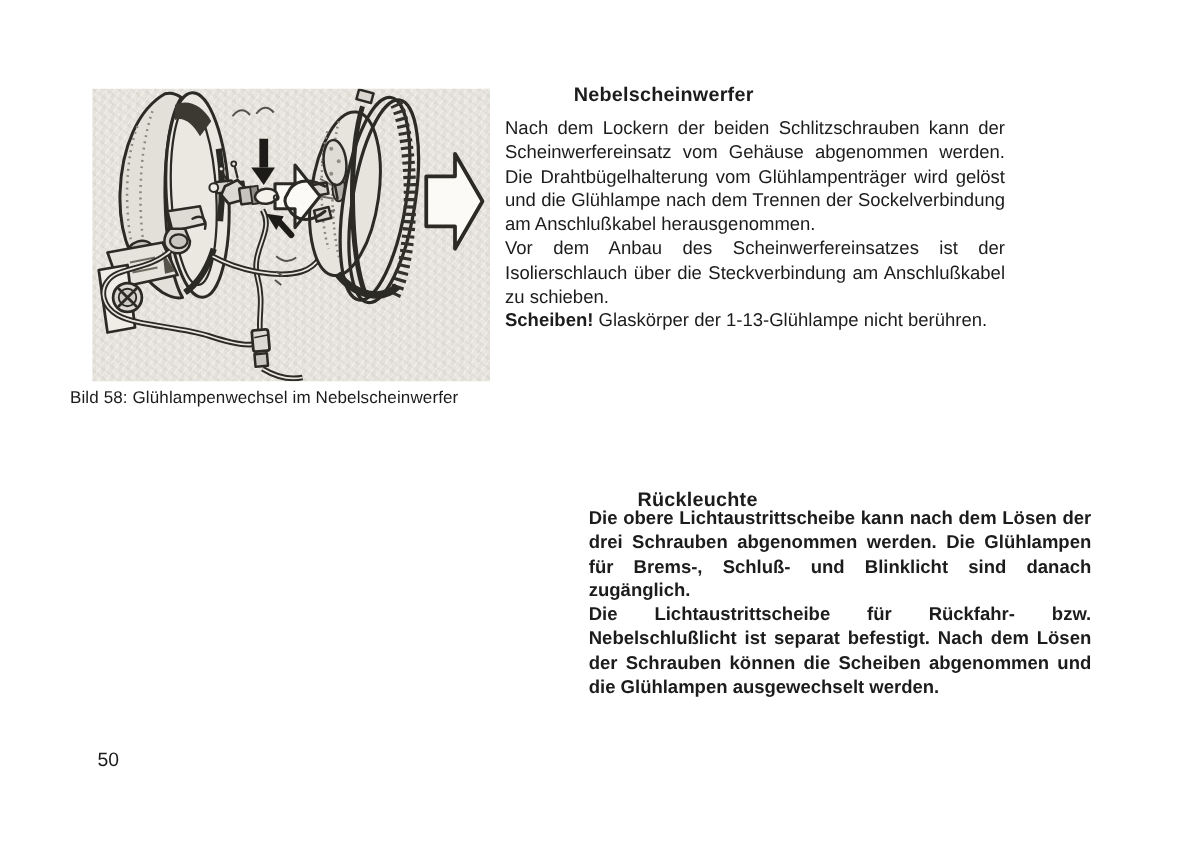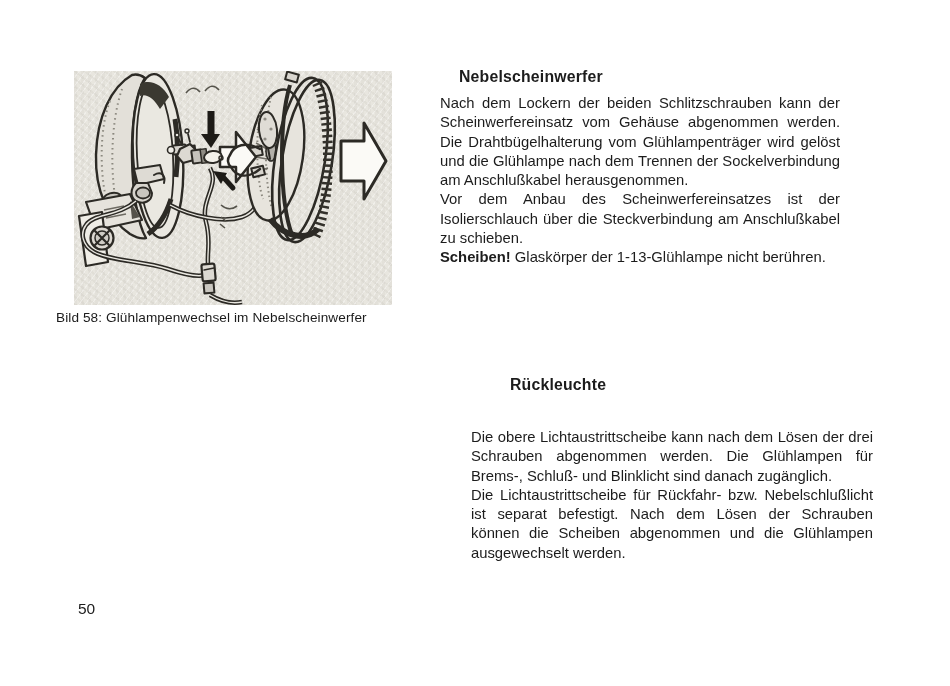--- a/index.html
+++ b/index.html
@@ -18,23 +18,23 @@
   }
   .figure svg { display:block; width:318px; height:234px; }
   .caption {
     position:absolute; left:56px; top:310px; font-size:13.6px; letter-spacing:0.1px;
   }
   
   .sec-heading { position:absolute; font-size:15.8px; font-weight:bold; letter-spacing:0.2px;margin-left:39px; }
   .sec-body { position:absolute; font-size:14.8px; line-height:19.3px; }
   .sec-body p { margin:0; text-align:justify; hyphens:auto; -webkit-hyphens:auto; }
   .h1 { left:420px; top:68px; }
-  .b1 { left:440px; top:94px;  width:400px; }
-  .h2 { left:471px; top:376px; }
-  .b2 { left:471px; top:428px; width:402px; }
+  .b1 { left:404px; top:94px;  width:400px; }
+  .h2 { left:471px; top:392px; }
+  .b2 { left:471px; top:406px; width:402px;font-weight:bold; }
   .page-number { position:absolute; left:78px; top:600px; font-size:15.5px; }
   
   svg .ln { stroke:#2c2a25; stroke-linecap:round; stroke-linejoin:round; }
 </style>
 </head>
 <body>
 
 <div class="page">
 
   <div class="figure">

